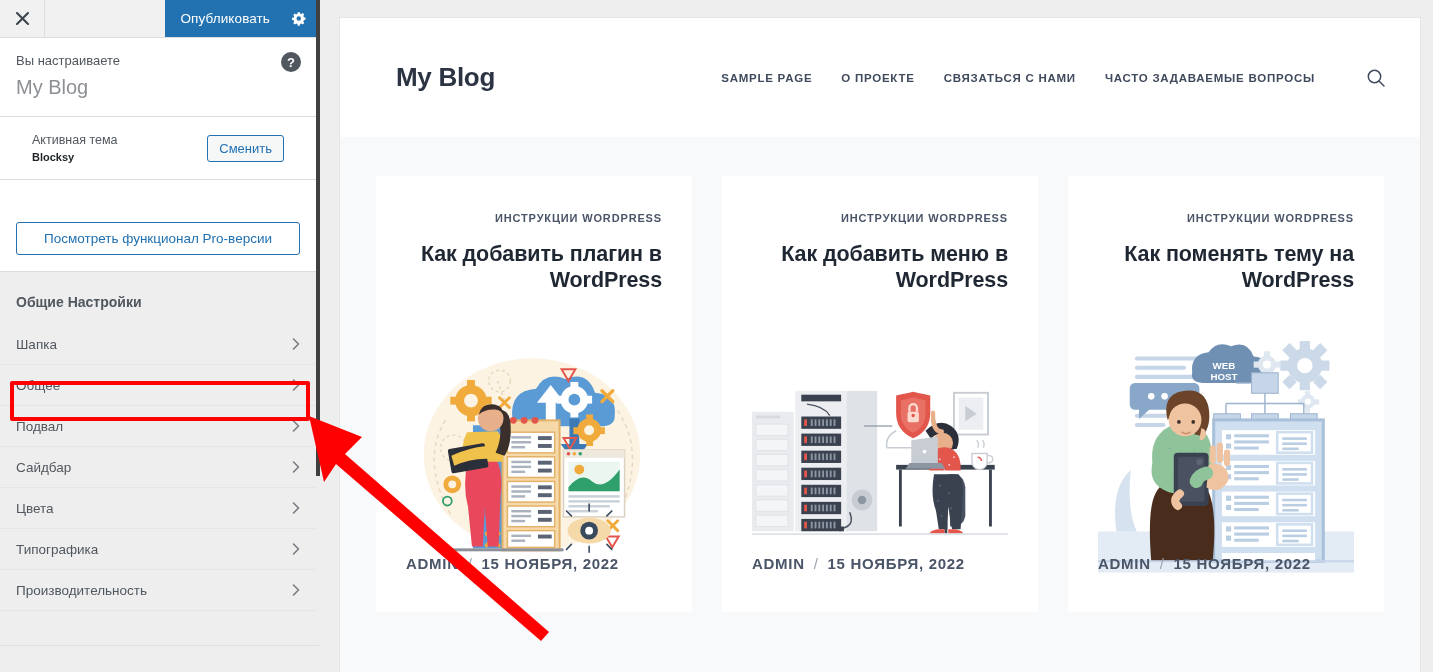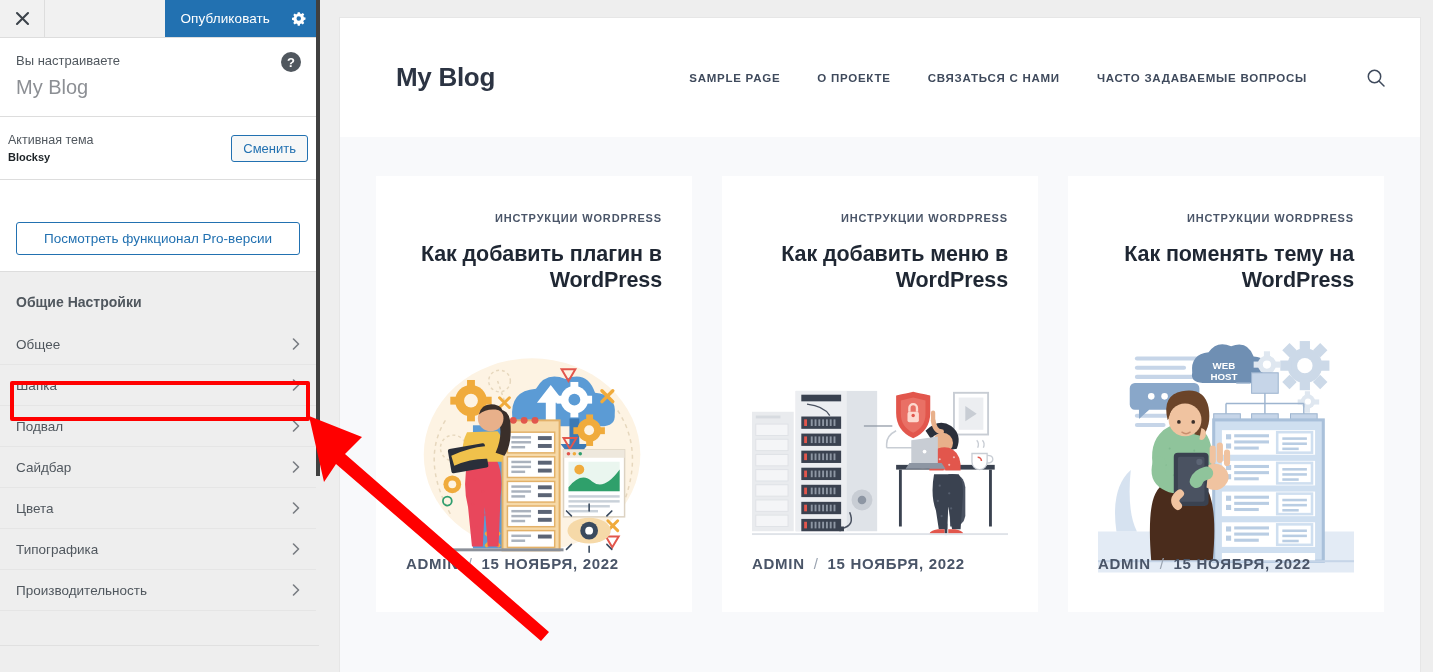--- a/index.html
+++ b/index.html
@@ -76,21 +76,21 @@
     width: 20px; height: 20px; border-radius: 50%;
     background: #50575e; color: #fff;
     font-size: 13px; font-weight: bold;
     display: flex; align-items: center; justify-content: center;
     cursor: pointer; line-height: 1;
   }
 
   .cz-theme {
     background: #fff;
     border-bottom: 1px solid #dddddd;
-    padding: 14px 8px;
+    padding: 14px 32px;
     display: flex; align-items: center; justify-content: space-between;
   }
   .cz-theme-label { font-size: 12.5px; color: #50575e; line-height: 1.5; }
   .cz-theme-name { font-size: 11px; color: #1d2327; font-weight: bold; line-height: 1.4; }
   .cz-change-btn {
     background: #f6f7f7; color: #2271b1;
     border: 1px solid #2271b1; border-radius: 3px;
     font-size: 13px; padding: 5px 11px; cursor: pointer;
     font-family: "Liberation Sans", sans-serif;
   }
@@ -148,21 +148,21 @@
   .site-header {
     height: 119px;
     background: #ffffff;
     display: flex; align-items: center;
     padding: 0 34px 0 56px;
   }
   .site-logo {
     font-size: 26px; font-weight: bold; color: #2c3443;
     letter-spacing: -0.3px;
   }
-  .nav-wrap { margin-left: auto; display: flex; align-items: center; gap: 37px; }
+  .nav-wrap { margin-left: auto; display: flex; align-items: center; gap: 29px; }
   .nav-link {
     font-size: 11.5px; font-weight: bold; color: #3f4a5c;
     letter-spacing: 0.75px; text-decoration: none; white-space: nowrap;
     cursor: pointer;
   }
   .nav-search { margin-left: 22px; display: flex; align-items: center; cursor: pointer; }
 
   .posts-area { padding: 39px 36px 0 36px; }
   .posts-grid { display: flex; gap: 30px; text-align: right; }
   .post-card {
@@ -248,30 +248,30 @@
       <button class="cz-change-btn">Сменить</button>
     </div>
 
     <div class="cz-pro-wrap">
       <button class="cz-pro-btn">Посмотреть функционал Pro-версии</button>
     </div>
 
     <div class="cz-group-title">Общие Настройки</div>
 
     <div class="cz-item">
-      <span>Общее</span>
+      <span>Шапка</span>
       <span class="cz-chev">
         <svg width="8" height="12" viewBox="0 0 8 12" aria-hidden="true">
             <path d="M1.5 1 L6.5 6 L1.5 11" stroke="#787c82" stroke-width="1.6" fill="none" stroke-linecap="round" stroke-linejoin="round"></path>
           </svg>
       </span>
     </div>
 
     <div class="cz-item">
-      <span>Шапка</span>
+      <span>Общее</span>
       <span class="cz-chev">
         <svg width="8" height="12" viewBox="0 0 8 12" aria-hidden="true">
             <path d="M1.5 1 L6.5 6 L1.5 11" stroke="#787c82" stroke-width="1.6" fill="none" stroke-linecap="round" stroke-linejoin="round"></path>
           </svg>
       </span>
     </div>
 
     <div class="cz-item">
       <span>Подвал</span>
       <span class="cz-chev">

